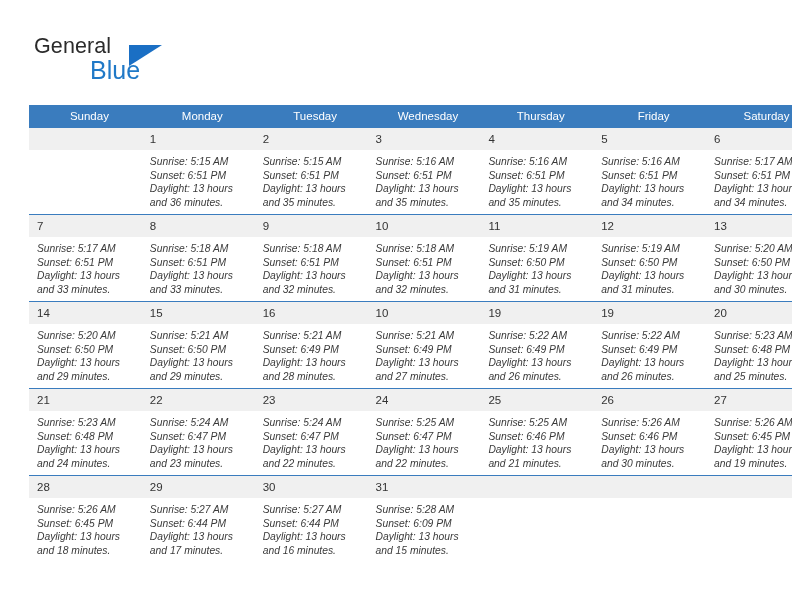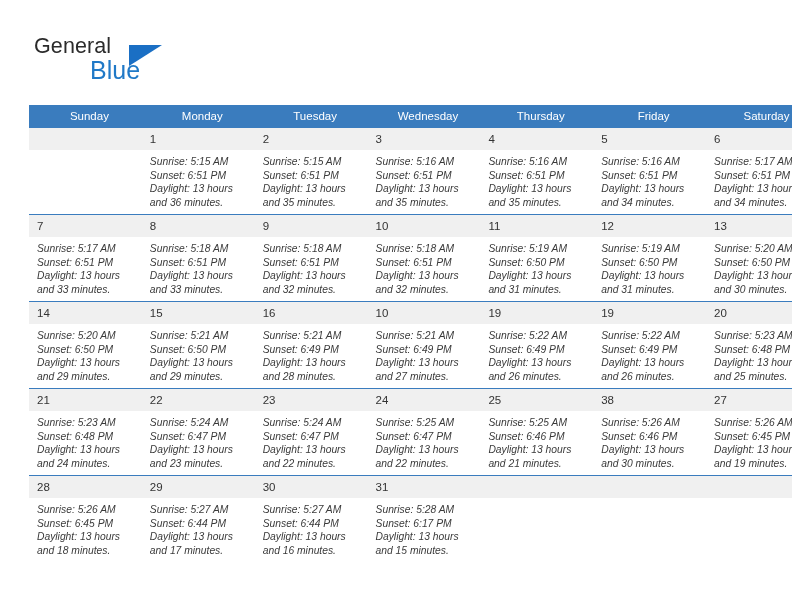--- a/index.html
+++ b/index.html
@@ -395,21 +395,21 @@
             <td>
               <span class="daynum">25</span>
               <div class="cellbody">
                 <div>Sunrise: 5:25 AM</div>
                 <div>Sunset: 6:46 PM</div>
                 <div>Daylight: 13 hours</div>
                 <div>and 21 minutes.</div>
               </div>
             </td>
             <td>
-              <span class="daynum">38</span>
+              <span class="daynum">26</span>
               <div class="cellbody">
                 <div>Sunrise: 5:26 AM</div>
                 <div>Sunset: 6:46 PM</div>
                 <div>Daylight: 13 hours</div>
                 <div>and 30 minutes.</div>
               </div>
             </td>
             <td>
               <span class="daynum">27</span>
               <div class="cellbody">
@@ -445,21 +445,21 @@
                 <div>Sunrise: 5:27 AM</div>
                 <div>Sunset: 6:44 PM</div>
                 <div>Daylight: 13 hours</div>
                 <div>and 16 minutes.</div>
               </div>
             </td>
             <td>
               <span class="daynum">31</span>
               <div class="cellbody">
                 <div>Sunrise: 5:28 AM</div>
-                <div>Sunset: 6:17 PM</div>
+                <div>Sunset: 6:09 PM</div>
                 <div>Daylight: 13 hours</div>
                 <div>and 15 minutes.</div>
               </div>
             </td>
             <td>
               <span class="daynum blank"></span>
             </td>
             <td>
               <span class="daynum blank"></span>
             </td>

